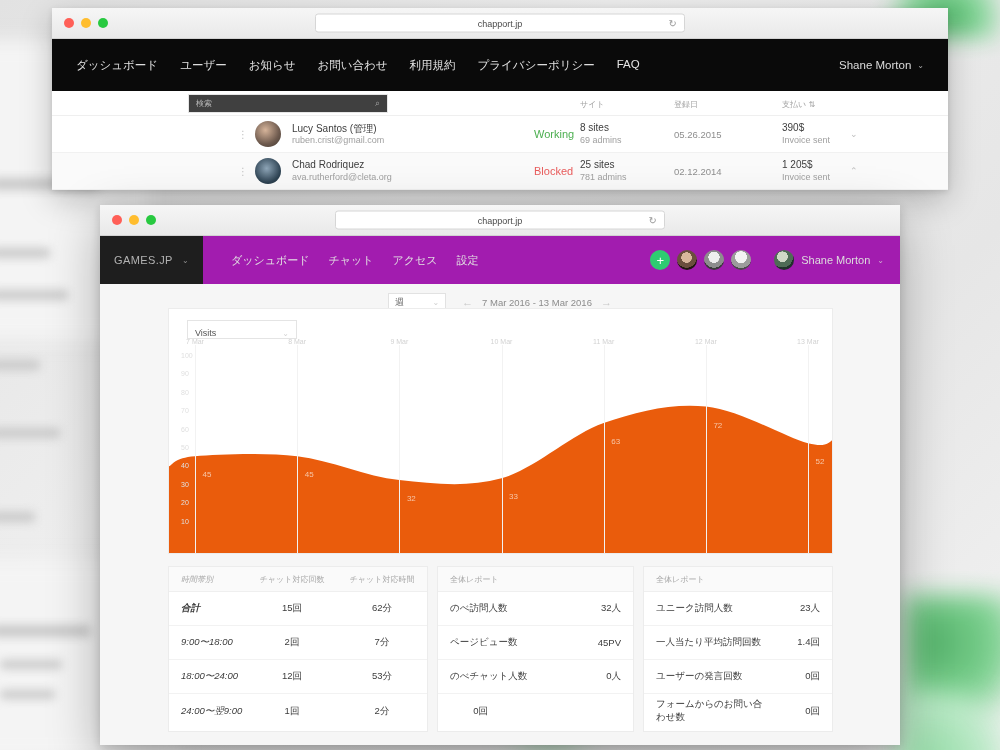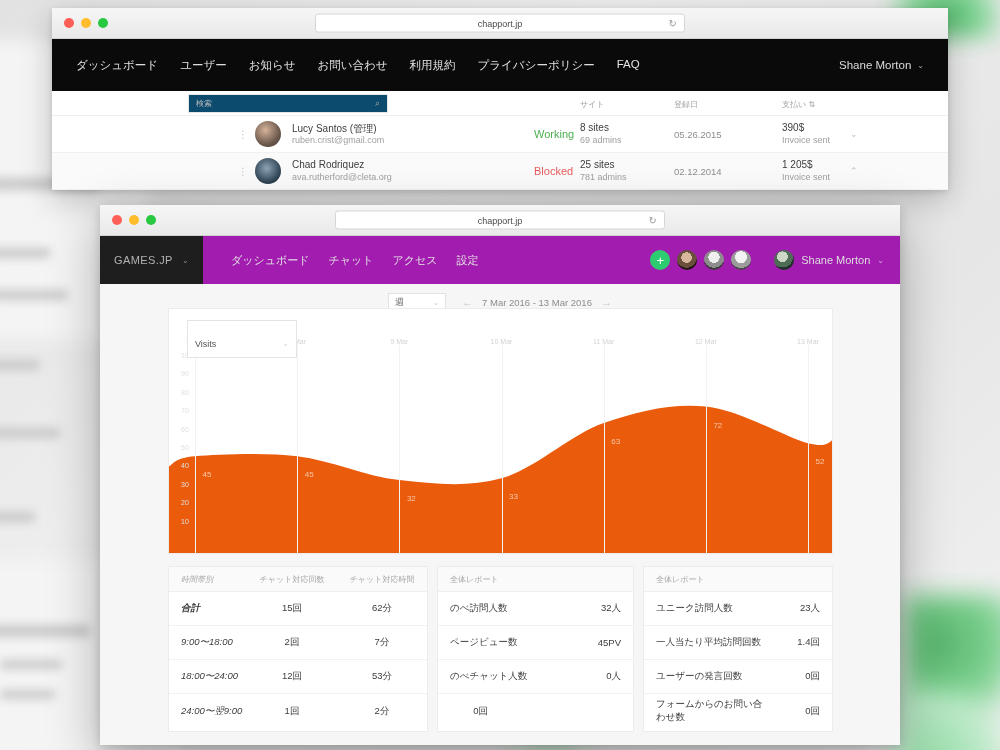--- a/index.html
+++ b/index.html
@@ -49,21 +49,21 @@
   .b-nav-items span { cursor:pointer; }
   .b-nav-user { margin-left:auto; font-size:11.5px; color:#dcdcdc; display:flex; align-items:center; gap:6px; }
   .caret { font-size:8px; opacity:.75; }
 
   .b-body { background:#fff; height:99px; position:relative; }
   .b-sidecol { position:absolute; left:0; top:0; width:130px; height:100%;
     background:#fbfbfb; border-right:1px solid #ececec; }
   .b-head { height:25px; display:flex; align-items:center; border-bottom:1px solid #efefef;
     padding-left:130px; background:#fff; font-size:8px; color:#9b9b9b; position:relative; }
   .b-search { position:absolute; left:136px; top:3px; width:200px; height:19px;
-    border:1px solid #e6e6e6; background:#0c4a6e; display:flex; align-items:center; padding:0 7px; }
+    border:1px solid #e6e6e6; background:#404040; display:flex; align-items:center; padding:0 7px; }
   .b-search-ph { font-size:8px; color:#bdbdbd; }
   .b-search-ico { margin-left:auto; font-size:9px; color:#aaa; }
   .b-head .hc { position:absolute; font-size:8px; color:#a2a2a2; top:8px; }
   .b-row { display:flex; align-items:center; height:37px; border-bottom:1px solid #f1f1f1;
     position:relative; padding-left:130px; background:#fff; }
   .b-row.alt { background:#fafafa; }
   .dots { position:absolute; left:186px; color:#c4c4c4; font-size:10px; letter-spacing:0; line-height:3px; }
   .avat { position:absolute; left:203px; width:26px; height:26px; border-radius:50%;
     background:#b9c3c9; overflow:hidden; }
   .avat.a1 { background: radial-gradient(circle at 40% 35%, #d6b49a, #6e5a4e 60%, #3e352e); }
@@ -104,21 +104,21 @@
   .sel { width:58px; height:19px; border:1px solid #e2e2e2; background:#fff;
     display:flex; align-items:center; padding:0 6px; font-size:9px; color:#666; }
   .sel .caret { margin-left:auto; color:#bfbfbf; }
   .daternav { display:flex; align-items:center; gap:9px; font-size:9.5px; color:#8c8c8c; }
   .arr { color:#c6c6c6; font-size:11px; }
 
   
   .card { background:#fff; border:1px solid #ececec; }
   #chart-card { position:absolute; left:68px; top:103px; width:665px; height:246px; overflow:hidden; }
   .visits-sel { position:absolute; left:18px; top:11px; width:110px; height:19px;
-    border:1px solid #e4e4e4; background:#fff; display:flex; align-items:flex-start; padding:18px 7px;
+    border:1px solid #e4e4e4; background:#fff; display:flex; align-items:flex-end; padding:0 7px;
     font-size:9px; color:#555; z-index:4; }
   .visits-sel .caret { margin-left:auto; color:#c7c7c7; }
   .plot { position:absolute; left:0; top:0; right:0; bottom:0; }
   .xlab { position:absolute; top:29px; font-size:7px; color:#d2d2d2; transform:translateX(-50%); }
   .gline { position:absolute; top:36px; bottom:0; width:1px; background:#f2f2f2; }
   .ylab { position:absolute; left:12px; font-size:7px; color:#e0e0e0; transform:translateY(-50%); }
   .dval { position:absolute; font-size:8px; color:#f7c6a8; transform:translate(-50%,-50%); }
   svg.area { position:absolute; left:0; top:0; }
 
   

